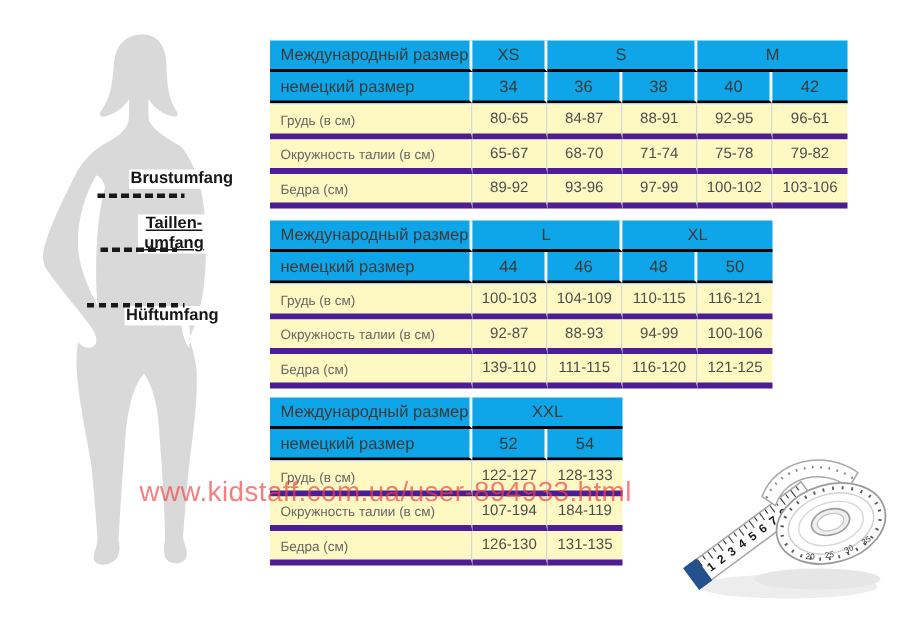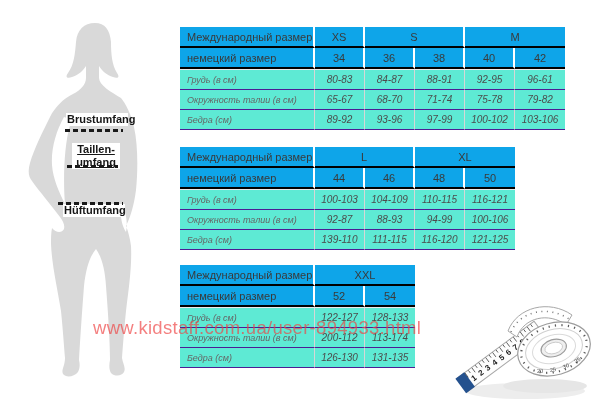--- a/index.html
+++ b/index.html
@@ -4,21 +4,21 @@
 <style>
   html,body{margin:0;padding:0;background:#fff;}
   .screen{
     position:relative;width:600px;height:412px;background:#ffffff;overflow:hidden;
     font-family:"Liberation Sans",sans-serif;
   }
   
   .silhouette-svg{position:absolute;left:18px;top:20px;z-index:1;}
   .fig-label{
     position:absolute;z-index:2;background:#ffffff;font-weight:bold;font-size:11px;
-    color:#161616;text-align:center;line-height:1.2;padding:0 1px;
+    color:#161616;text-align:center;line-height:1.2;padding:0 1px;margin-left:20px;
   }
   .fig-label span{display:block;text-decoration:underline;}
   #lbl-brust{left:66px;top:113px;width:60px;}
   #lbl-taille{left:72px;top:143px;width:46px;}
   #lbl-hueft{left:63px;top:204px;width:60px;}
   .dash{
     position:absolute;z-index:2;height:3px;
     background:repeating-linear-gradient(90deg,#191919 0 5px,transparent 5px 8px);
   }
   #dash-brust{left:65px;top:129px;width:58px;}
@@ -31,22 +31,22 @@
   #table3{left:180px;top:265px;}
   table.size-table{border-collapse:separate;border-spacing:0;table-layout:fixed;}
   table.size-table td{padding:0;vertical-align:middle;white-space:nowrap;overflow:hidden;}
   tr.hdr td{
     background:#0ea5e9;height:19px;font-size:11px;color:#3a3a3a;text-align:center;
     border-right:2px solid #ffffff;border-bottom:2px solid #000000;
   }
   tr.hdr td:last-child{border-right:none;}
   tr.hdr td.lbl{text-align:left;padding-left:7px;}
   tr.data td{
-    background:#5eead4;height:19px;font-size:10px;color:#4c4c4c;text-align:center;
-    border-right:1px solid #d6d6d6;border-bottom:1px solid #4c1d95;font-style:italic;
+    background:#fef9c3;height:19px;font-size:10px;color:#4c4c4c;text-align:center;
+    border-right:1px solid #d6d6d6;border-bottom:4px solid #4c1d95;
   }
   tr.data td:last-child{border-right:none;}
   tr.data td.rowlbl{font-size:9px;color:#666;text-align:left;padding-left:7px;}
   tr.data.first td{border-top:1px solid #ececec;}
   
   .watermark{
     position:absolute;left:93px;top:317px;z-index:5;font-size:18.5px;letter-spacing:.3px;
     color:#ef4444;opacity:.68;white-space:nowrap;
   }
   
@@ -109,21 +109,21 @@
           <tr class="hdr">
             <td class="lbl">немецкий размер</td>
             <td>34</td>
             <td>36</td>
             <td>38</td>
             <td>40</td>
             <td>42</td>
           </tr>
           <tr class="data first">
             <td class="rowlbl">Грудь (в см)</td>
-            <td>80-83</td>
+            <td>80-65</td>
             <td>84-87</td>
             <td>88-91</td>
             <td>92-95</td>
             <td>96-61</td>
           </tr>
           <tr class="data">
             <td class="rowlbl">Окружность талии (в см)</td>
             <td>65-67</td>
             <td>68-70</td>
             <td>71-74</td>
@@ -204,22 +204,22 @@
             <td>52</td>
             <td>54</td>
           </tr>
           <tr class="data first">
             <td class="rowlbl">Грудь (в см)</td>
             <td>122-127</td>
             <td>128-133</td>
           </tr>
           <tr class="data">
             <td class="rowlbl">Окружность талии (в см)</td>
-            <td>200-112</td>
-            <td>113-174</td>
+            <td>107-194</td>
+            <td>184-119</td>
           </tr>
           <tr class="data">
             <td class="rowlbl">Бедра (см)</td>
             <td>126-130</td>
             <td>131-135</td>
           </tr>
         </tbody>
       </table>
     </div>
 

